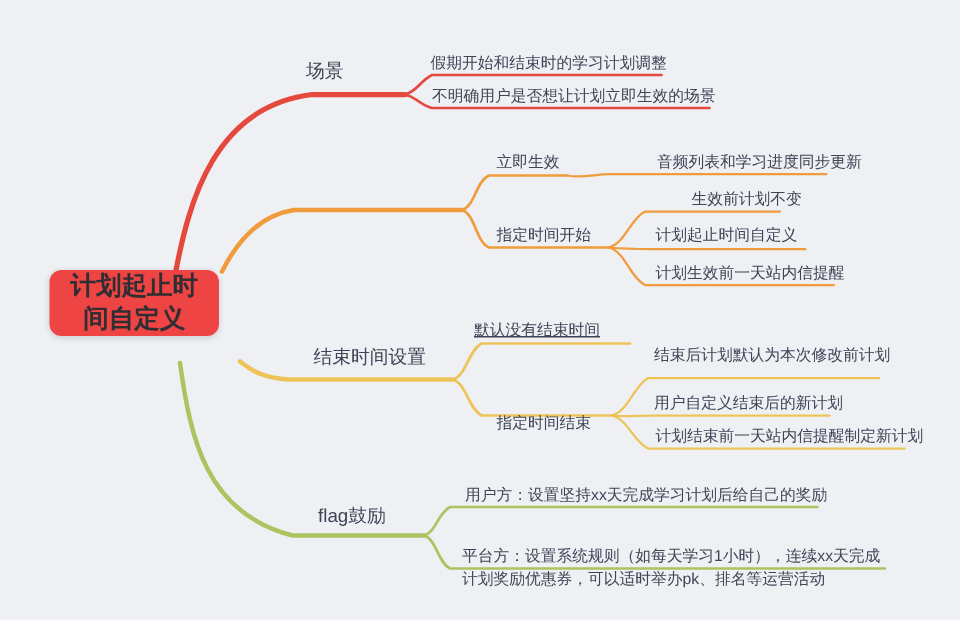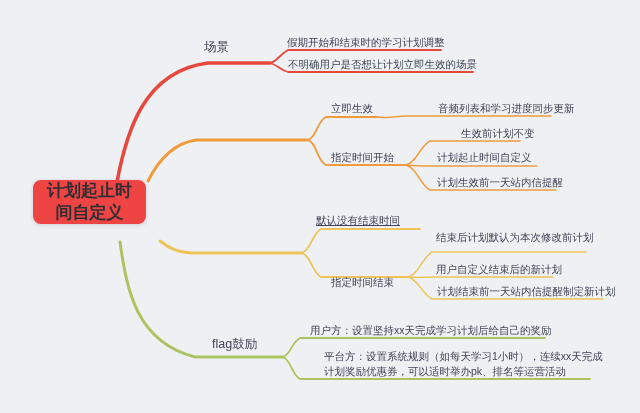--- a/index.html
+++ b/index.html
@@ -88,23 +88,24 @@
   <div class="lbl lvl2" style="left:287px;top:36px;">假期开始和结束时的学习计划调整</div>
   <div class="lbl lvl2" style="left:288px;top:58px;">不明确用户是否想让计划立即生效的场景</div>
 
   <div class="lbl lvl2" style="left:331px;top:102px;">立即生效</div>
   <div class="lbl lvl2" style="left:438px;top:102px;">音频列表和学习进度同步更新</div>
   <div class="lbl lvl2" style="left:331px;top:151px;">指定时间开始</div>
   <div class="lbl lvl2" style="left:461px;top:127px;">生效前计划不变</div>
   <div class="lbl lvl2" style="left:437px;top:151px;">计划起止时间自定义</div>
   <div class="lbl lvl2" style="left:437px;top:176px;">计划生效前一天站内信提醒</div>
 
+  <div class="lbl lvl1" style="left:209px;top:231px;">结束时间设置</div>
   <div class="lbl lvl2" style="left:316px;top:214px;text-decoration:underline;">默认没有结束时间</div>
   <div class="lbl lvl2" style="left:331px;top:277px;font-family:Liberation Mono, monospace;">指定时间结束</div>
   <div class="lbl lvl2" style="left:436px;top:231px;">结束后计划默认为本次修改前计划</div>
   <div class="lbl lvl2" style="left:437px;top:285px;">计划结束前一天站内信提醒制定新计划</div>
   <div class="lbl lvl2" style="left:436px;top:263px;">用户自定义结束后的新计划</div>
 
   <div class="lbl lvl1" style="left:212px;top:337px;">flag鼓励</div>
   <div class="lbl lvl2" style="left:310px;top:324px;">用户方：设置坚持xx天完成学习计划后给自己的奖励</div>
-  <div class="lbl lvl2 wrap" style="left:308px;top:349px;width:282px;margin-left:16px;">平台方：设置系统规则（如每天学习1小时），连续xx天完成计划奖励优惠券，可以适时举办pk、排名等运营活动</div>
+  <div class="lbl lvl2 wrap" style="left:308px;top:364px;width:282px;">平台方：设置系统规则（如每天学习1小时），连续xx天完成计划奖励优惠券，可以适时举办pk、排名等运营活动</div>
 
 </div>
 
 </body></html>

